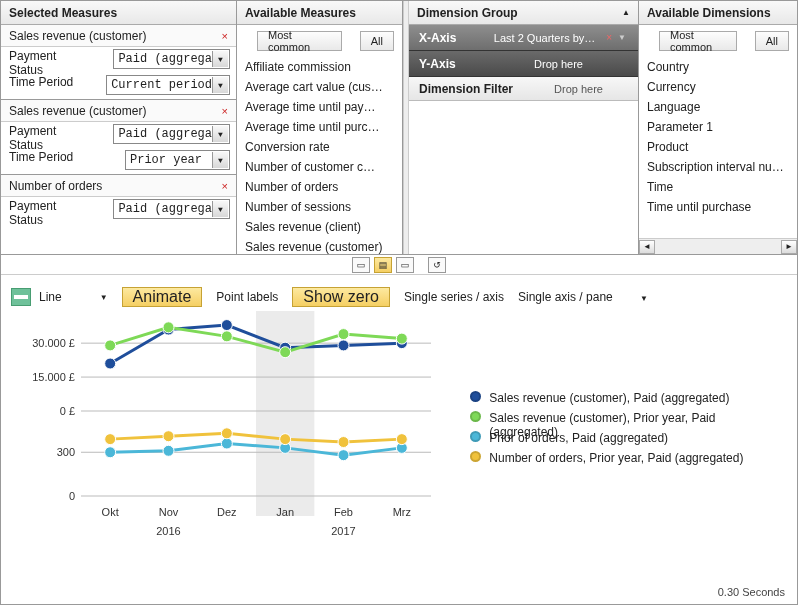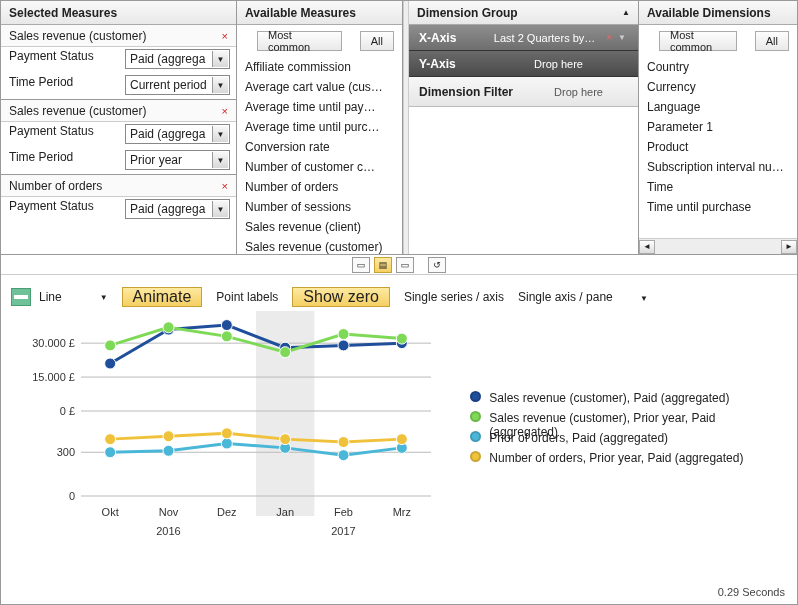--- a/index.html
+++ b/index.html
@@ -10,21 +10,21 @@
   .panel-header { background: linear-gradient(#f9f9f9,#e8e8e8); height: 24px; line-height: 24px; padding: 0 8px; font-weight: bold; font-size: 12px; border-bottom: 1px solid #aaa; display: flex; justify-content: space-between; align-items: center; }
   .panel-body { flex: 1; overflow: auto; position: relative; }
 
   
   .sel-panel { width: 236px; }
   .sel-body { padding: 0; }
   .sel-heading { display:flex; justify-content:space-between; align-items:center; height:22px; padding:0 8px; font-size:12px; border-bottom:1px solid #ccc; background:#fafafa;}
   .sel-heading .x { color:#c22; font-size:11px; cursor:pointer; }
   .sel-row { display:flex; align-items:flex-start; height:26px; padding:2px 6px 2px 8px; gap:21px; }
   .sel-row label { width:95px; font-size:12px; }
-  .sel-row .combo { flex:1; }
+  .sel-row .combo { flex:1;font-family:Liberation Mono, monospace; }
 
   .combo { position:relative; height:20px; background:#fff; border:1px solid #888; display:flex; align-items:center; padding:0 4px; }
   .combo span { flex:1; white-space:nowrap; overflow:hidden; text-overflow:ellipsis; font-size:12px; }
   .combo .arrow { width:16px; height:16px; background:linear-gradient(#f8f8f8,#d8d8d8); border-left:1px solid #999; display:flex; align-items:center; justify-content:center; font-size:8px; margin-right:-3px; }
 
   .divider { height:1px; background:#999; }
 
   
   .avail-panel { width: 166px; }
   .filter-bar { display:flex; gap:6px; padding:6px 8px; align-items:center; }
@@ -36,21 +36,21 @@
   .splitter { width:6px; background:#eee; border-left:1px solid #ccc; border-right:1px solid #ccc; }
 
   
   .dim-panel { width: 230px; }
   .axis-row { display:flex; align-items:center; height:26px; color:#fff; font-size:12px; padding:0 10px 0 10px; border-bottom:1px solid #333; background:linear-gradient(#6a6a6a,#4a4a4a); }
   .axis-row.selected { background:linear-gradient(#8e8e8e,#6e6e6e); }
   .axis-name { width:70px; font-weight:bold; }
   .axis-val { flex:1; font-size:11px; white-space:nowrap; overflow:hidden; text-overflow:ellipsis; text-align:center;}
   .axis-row .x { color:#e66; font-size:10px; margin-left:6px;}
   .axis-row .arrow-dd { width:12px; text-align:center; font-size:8px; color:#ccc; margin-left:4px;}
-  .filter-row { display:flex; align-items:center; height:30px; padding:0 10px; font-size:12px; border-bottom:1px solid #bbb; background:linear-gradient(#f7f7f7,#e6e6e6); }
+  .filter-row { display:flex; align-items:center; height:24px; padding:0 10px; font-size:12px; border-bottom:1px solid #bbb; background:linear-gradient(#f7f7f7,#e6e6e6); }
   .filter-row .fname { width:110px; font-weight:bold; }
   .filter-row .fval { flex:1; font-size:11px; color:#555; text-align:center;}
 
   
   .adim-panel { flex:1; }
   .hscroll { position:absolute; bottom:0; left:0; right:0; height:16px; background:#eee; border-top:1px solid #ccc; display:flex; justify-content:space-between; align-items:center;}
   .hscroll .sbtn { width:16px; height:14px; background:linear-gradient(#fff,#dcdcdc); border:1px solid #aaa; display:flex; align-items:center; justify-content:center; font-size:8px; }
 
   
   .view-row { height:20px; display:flex; justify-content:center; align-items:center; gap:4px; background:#fff; border-bottom:1px solid #ccc; }
@@ -314,14 +314,14 @@
           <div class="dot" style="background: rgb(75, 183, 216);"></div>
           <span>Prior of orders, Paid (aggregated)</span>
         </div>
         <div class="legend-item">
           <div class="dot" style="background: rgb(240, 194, 60);"></div>
           <span>Number of orders, Prior year, Paid (aggregated)</span>
         </div>
       </div>
   </div>
 
-  <div class="footer-time">0.29 Seconds</div>
+  <div class="footer-time">0.30 Seconds</div>
 </div>
 
 </body></html>

